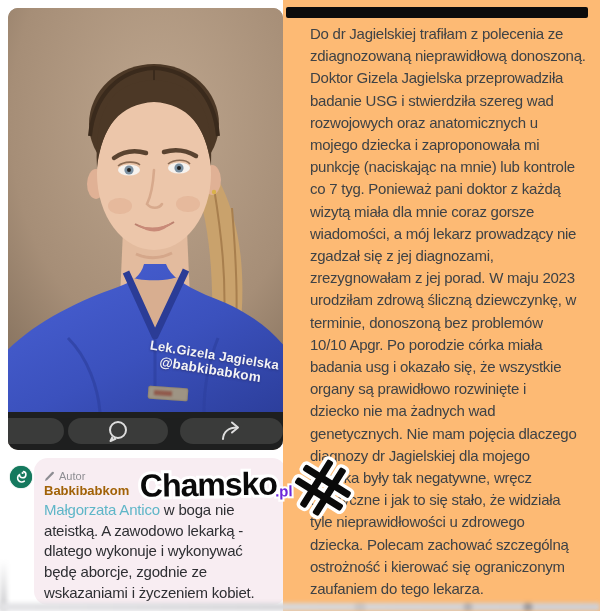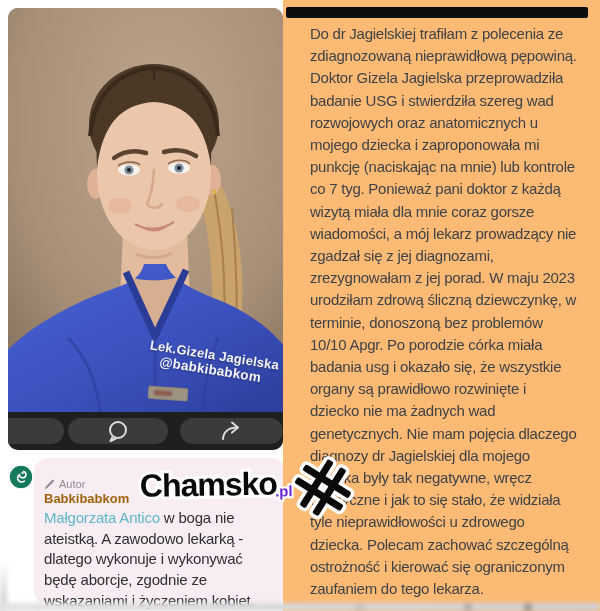--- a/index.html
+++ b/index.html
@@ -44,21 +44,21 @@
   .pill.like svg { left:6px; transform:translate(0,-50%); }
 
   
   .comment-avatar {
     position:absolute; left:10px; top:466px; width:22px; height:22px; border-radius:50%;
     background:#15795e; box-shadow:0 0 0 1px #e9f2ee;
   }
   .comment-avatar svg { display:block; }
   .comment-bubble {
     position:absolute; left:34px; top:458px; width:252px; height:147px;
-    background:#f8edf2; border-radius:14px; padding:20px 10px 6px 10px;
+    background:#f8edf2; border-radius:14px; padding:12px 10px 6px 10px;
   }
   .autor-row { display:flex; align-items:center; gap:4px; color:#8d8d92; font-size:11px; }
   .author-name { font-size:13px; font-weight:bold; color:#a16207; margin-top:1px; }
   .comment-text { margin-top:2px; font-size:15px; line-height:20.7px; color:#2e2f33; letter-spacing:-.2px; }
   .comment-text .mention { color:#5fb6c8;margin-top:24px; }
 
   
   .watermark {
     position:absolute; left:140px; top:458px; display:flex; align-items:flex-start;
     transform:rotate(-1deg); pointer-events:none; z-index:5;
@@ -243,21 +243,21 @@
           <rect x="5" y="37" width="54" height="7" rx="2"></rect>
         </g>
       </g>
     </svg>
   </div>
 
   <div class="right-panel">
     <div class="top-black-bar"></div>
     <div class="review-lines">
         <div>Do dr Jagielskiej trafiłam z polecenia ze</div>
-        <div>zdiagnozowaną nieprawidłową pępowiną.</div>
+        <div>zdiagnozowaną nieprawidłową donoszoną.</div>
         <div>Doktor Gizela Jagielska przeprowadziła</div>
         <div>badanie USG i stwierdziła szereg wad</div>
         <div>rozwojowych oraz anatomicznych u</div>
         <div>mojego dziecka i zaproponowała mi</div>
         <div>punkcję (naciskając na mnie) lub kontrole</div>
         <div>co 7 tyg. Ponieważ pani doktor z każdą</div>
         <div>wizytą miała dla mnie coraz gorsze</div>
         <div>wiadomości, a mój lekarz prowadzący nie</div>
         <div>zgadzał się z jej diagnozami,</div>
         <div>zrezygnowałam z jej porad. W maju 2023</div>

